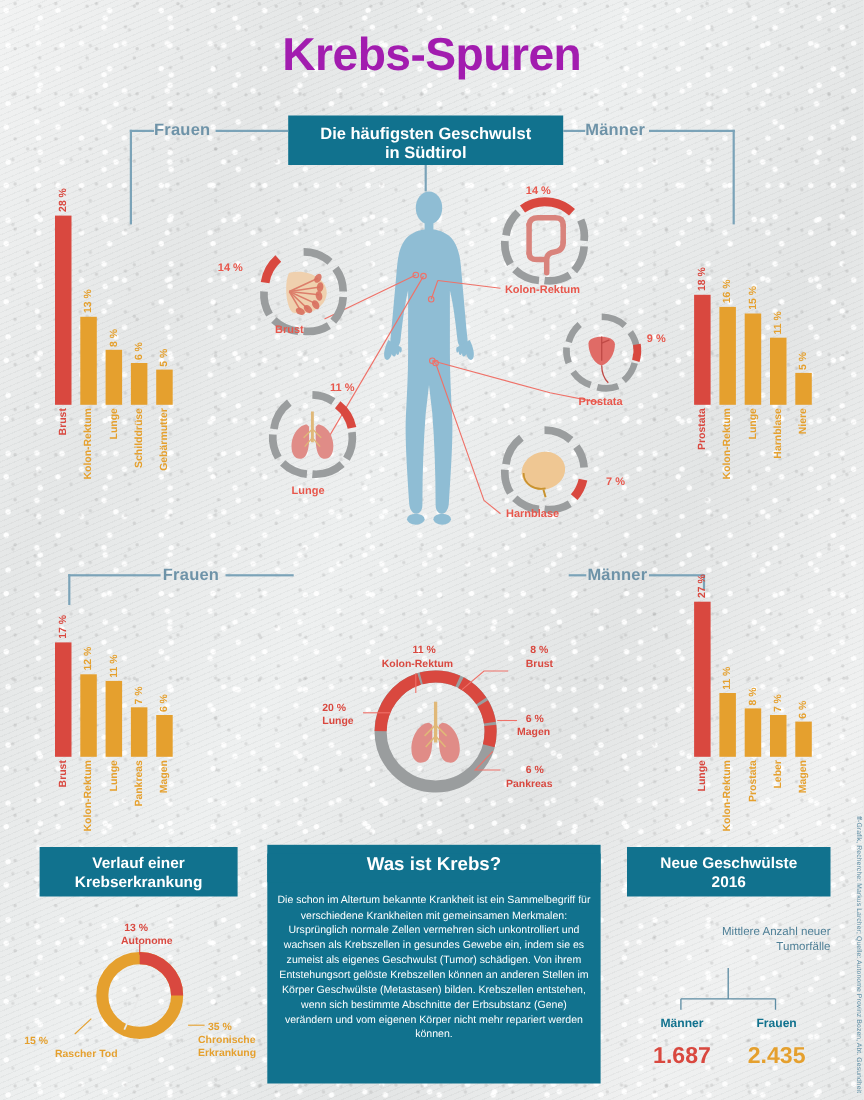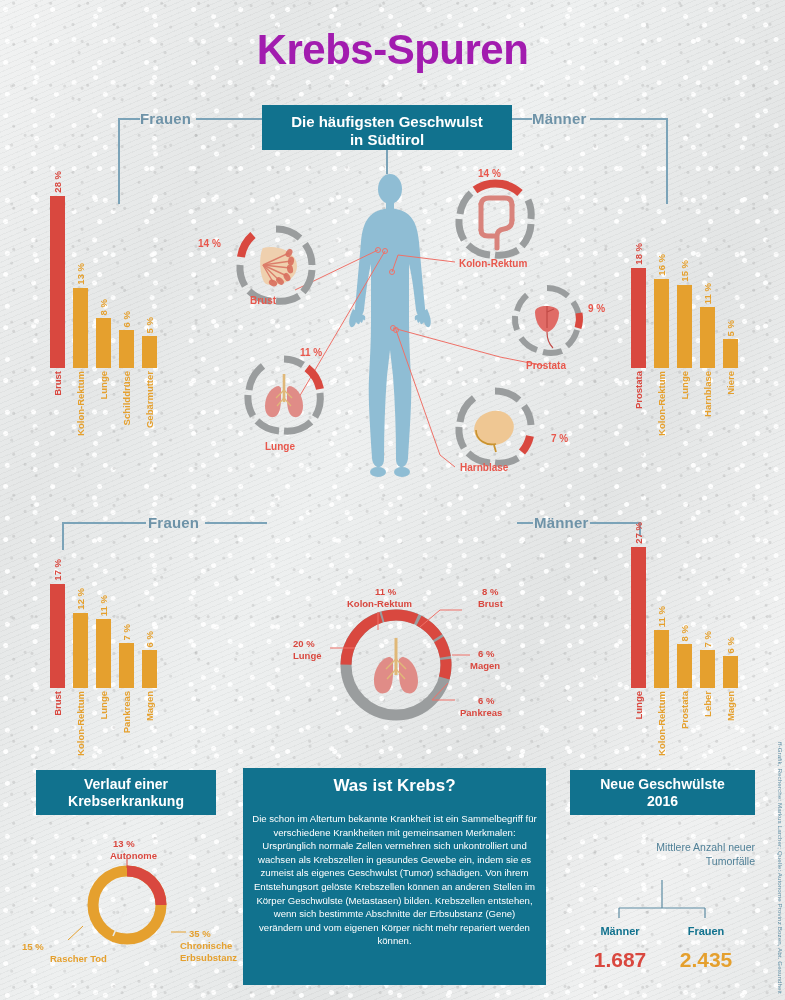--- a/index.html
+++ b/index.html
@@ -456,21 +456,21 @@
 
       <circle cx="44" cy="44" r="34" fill="none" stroke="#d9483f" stroke-width="11" stroke-dasharray="106.8 213.6" stroke-dashoffset="53.4" transform="rotate(-90 44 44)"></circle>
 
       <path d="M44 44 L30 75" stroke="#e9eaea" stroke-width="1.6"></path>
     </svg>
   </div>
   <div class="donutlbl t-red" style="left:113px; top:838px;">13 %</div>
   <div class="donutlbl t-red" style="left:110px; top:850px;">Autonome</div>
   <div class="donutlbl t-org" style="left:189px; top:928px;">35 %</div>
   <div class="donutlbl t-org" style="left:180px; top:940px;">Chronische</div>
-  <div class="donutlbl t-org" style="left:180px; top:952px;">Erbsubstanz</div>
+  <div class="donutlbl t-org" style="left:180px; top:952px;">Erkrankung</div>
   <div class="donutlbl t-org" style="left:22px; top:941px;">15 %</div>
   <div class="donutlbl t-org" style="left:22px; top:953px;margin-left:28px;">Rascher Tod</div>
   <svg style="position:absolute; left:0; top:0;" width="785" height="1000">
     <g stroke="#e5a02e" stroke-width="1" fill="none">
       <path d="M171 932 L186 932"></path>
       <path d="M68 940 L83 926"></path>
     </g>
     <path d="M127 858 L127 868" stroke="#d9483f" stroke-width="1" fill="none"></path>
   </svg>
 

